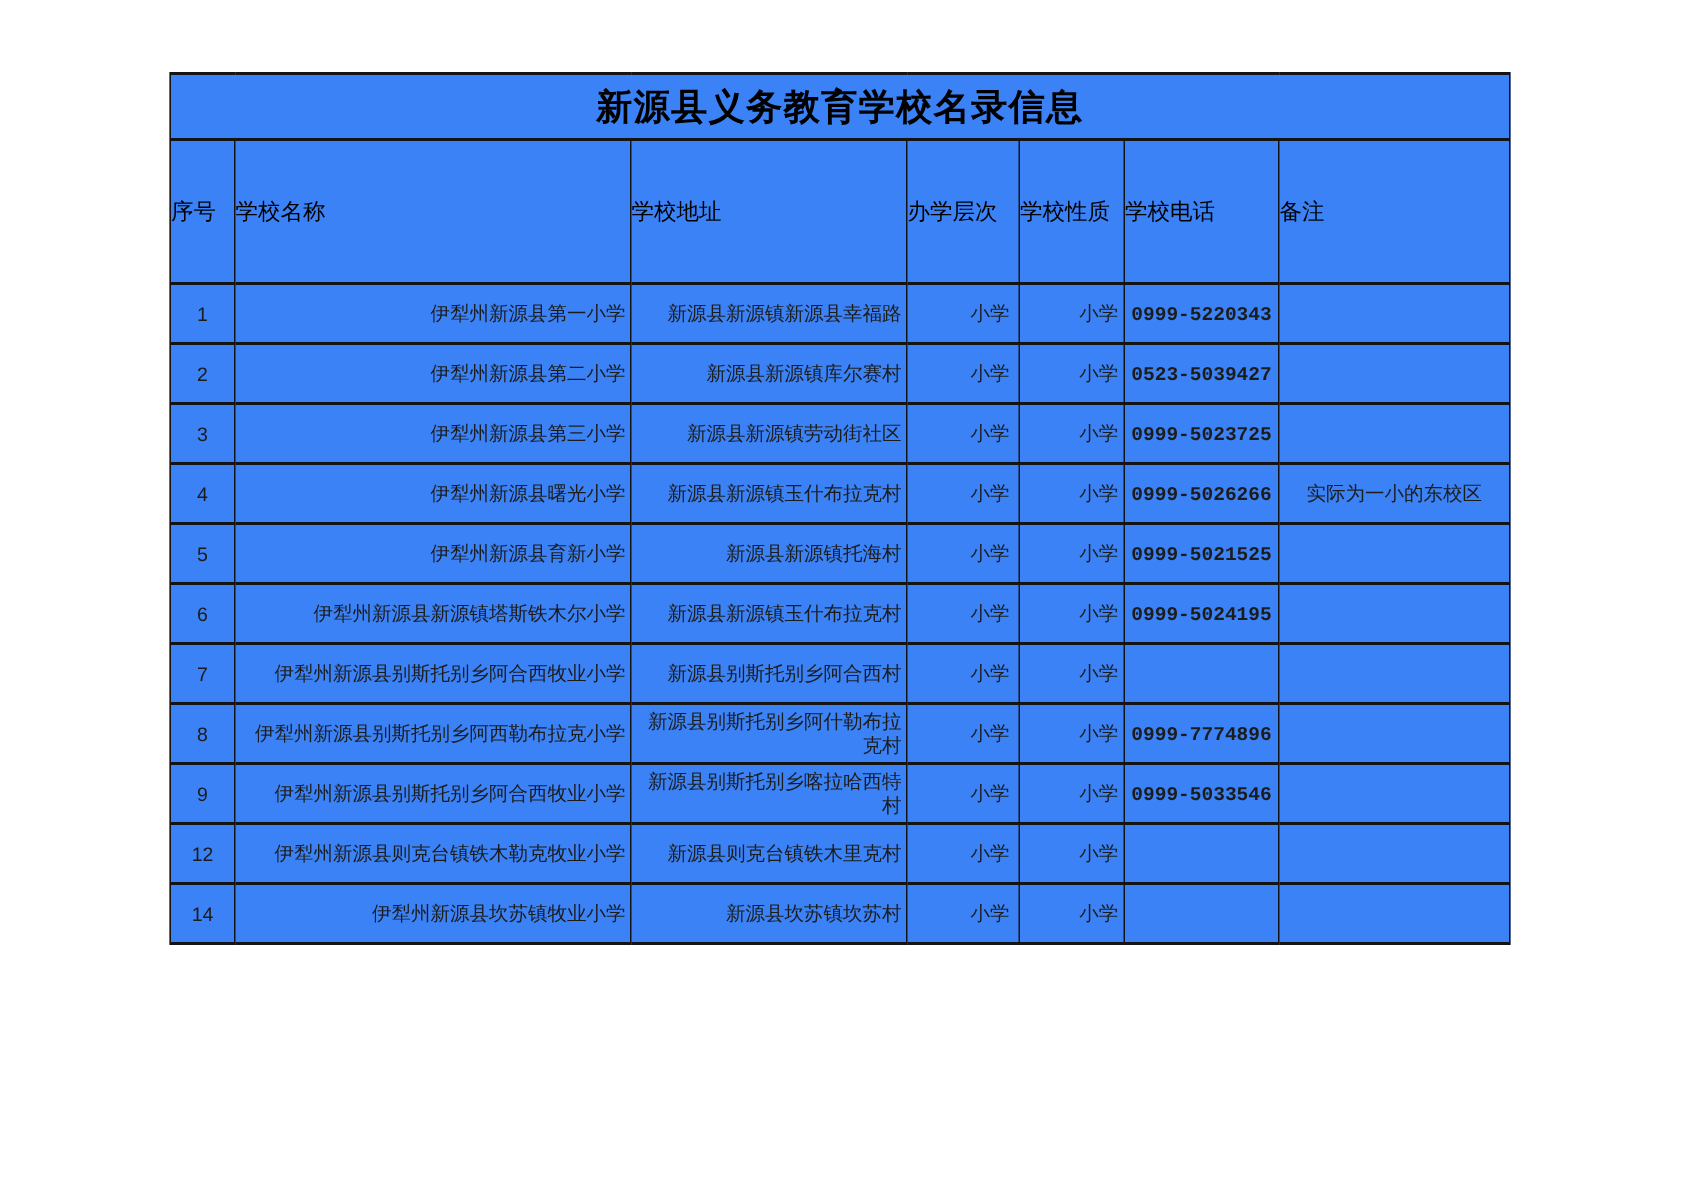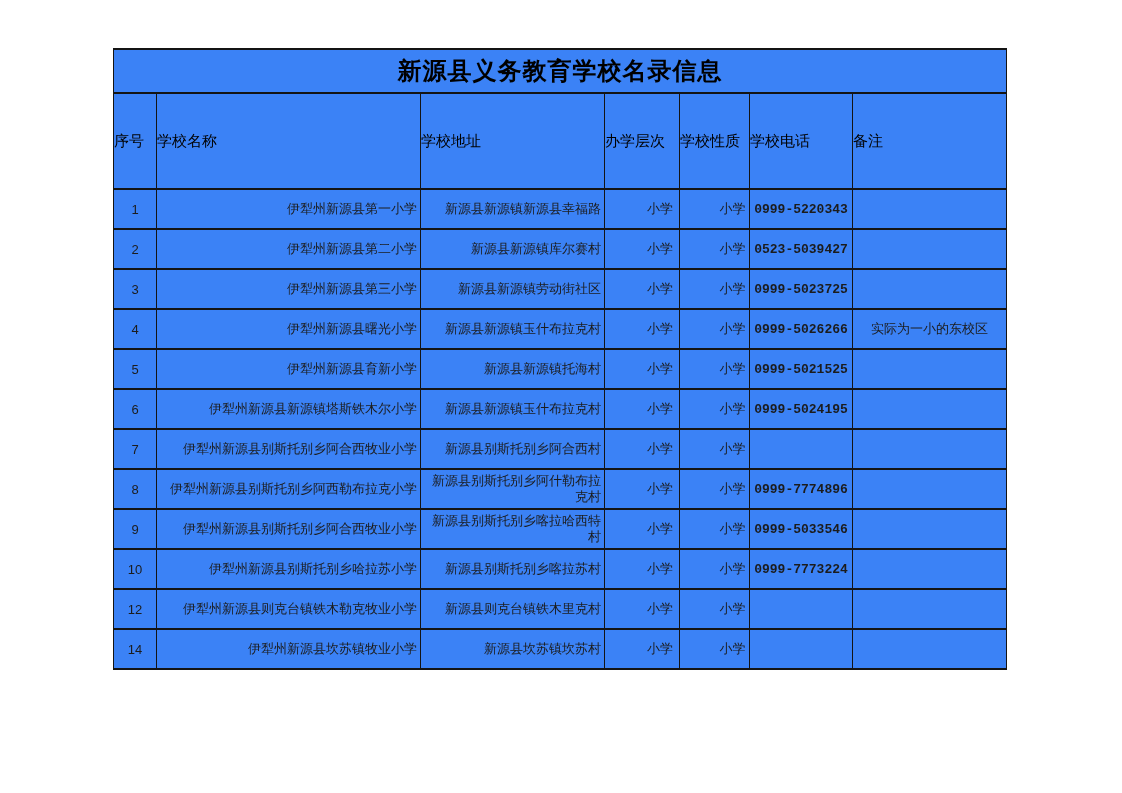--- a/index.html
+++ b/index.html
@@ -160,29 +160,20 @@
         <tr class="data-row">
           <td class="c-index">9</td>
           <td class="c-name">伊犁州新源县别斯托别乡阿合西牧业小学</td>
           <td class="c-addr">新源县别斯托别乡喀拉哈西特村</td>
           <td class="c-level">小学</td>
           <td class="c-nature">小学</td>
           <td class="c-phone">0999-5033546</td>
           <td class="c-remark"></td>
         </tr>
         <tr class="data-row">
-          <td class="c-index">10</td>
-          <td class="c-name">伊犁州新源县别斯托别乡哈拉苏小学</td>
-          <td class="c-addr">新源县别斯托别乡喀拉苏村</td>
-          <td class="c-level">小学</td>
-          <td class="c-nature">小学</td>
-          <td class="c-phone">0999-7773224</td>
-          <td class="c-remark"></td>
-        </tr>
-        <tr class="data-row">
           <td class="c-index">12</td>
           <td class="c-name">伊犁州新源县则克台镇铁木勒克牧业小学</td>
           <td class="c-addr">新源县则克台镇铁木里克村</td>
           <td class="c-level">小学</td>
           <td class="c-nature">小学</td>
           <td class="c-phone"></td>
           <td class="c-remark"></td>
         </tr>
         <tr class="data-row">
           <td class="c-index">14</td>

